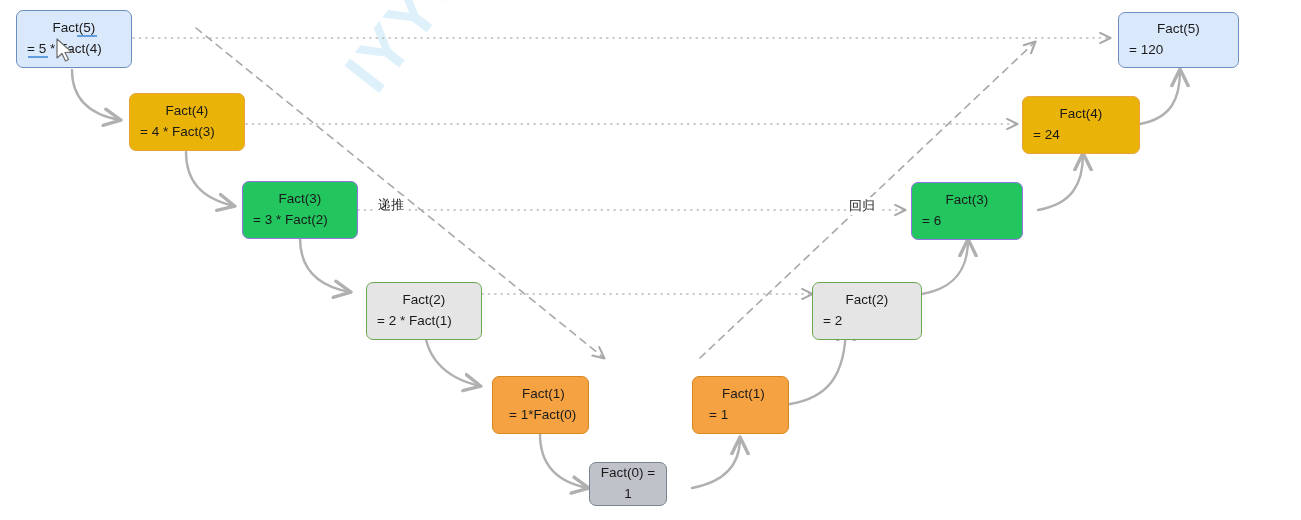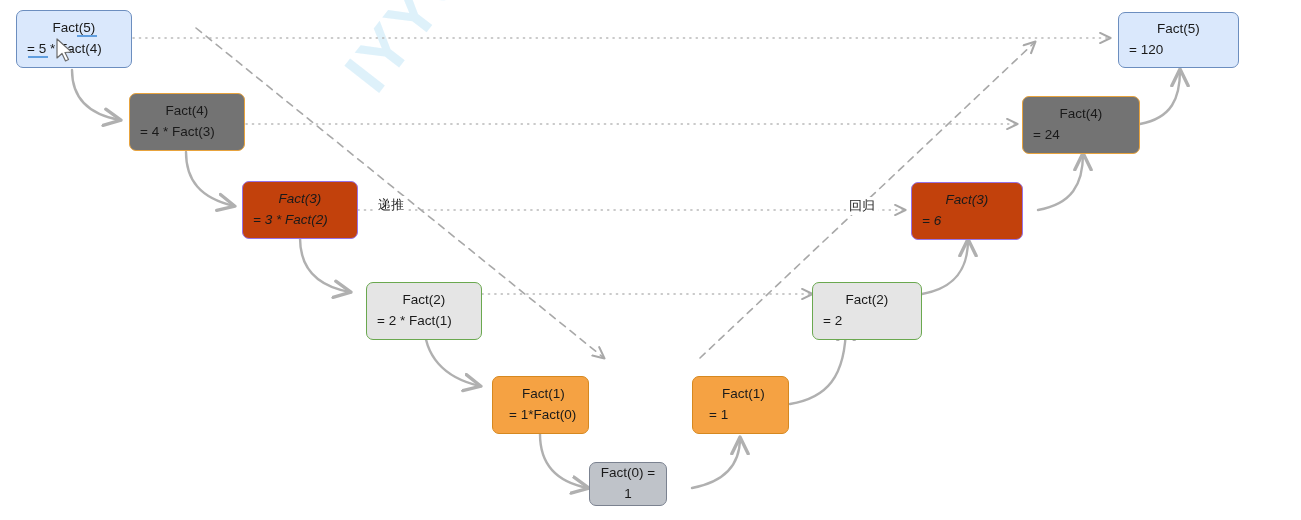--- a/index.html
+++ b/index.html
@@ -38,22 +38,22 @@
     flex-direction:column;
     justify-content:center;
   }
   .node .l1{ text-align:center; }
   .node .l2{ text-align:left; }
   .node.single{ justify-content:center; }
   .node.single .l1{ text-align:center; }
 
   
   .blue  { background:#dae8fc; border-color:#6c8ebf; color:#1a1a1a;justify-content:center;}
-  .orangeL{ background:#737373; border-color:#e8a33d; color:#1a1a1a;}
-  .purple{ background:#c2410c; border-color:#9673e6; color:#1a1a1a;font-style:italic;}
+  .orangeL{ background:#eab308; border-color:#e8a33d; color:#1a1a1a;}
+  .purple{ background:#22c55e; border-color:#9673e6; color:#1a1a1a;}
   .green { background:#e5e5e5; border-color:#6aa84f; color:#1a1a1a;margin-top:16px;}
   .orange{ background:#f5a243; border-color:#d6881f; color:#1a1a1a;padding-left:16px;}
   .gray  { background:#bfc3c9; border-color:#7b8290; color:#1a1a1a;}
 
   .axis-label{
     position:absolute;
     font-size:13px;
     color:#222;
     background:#fff;
     padding:0 3px;

